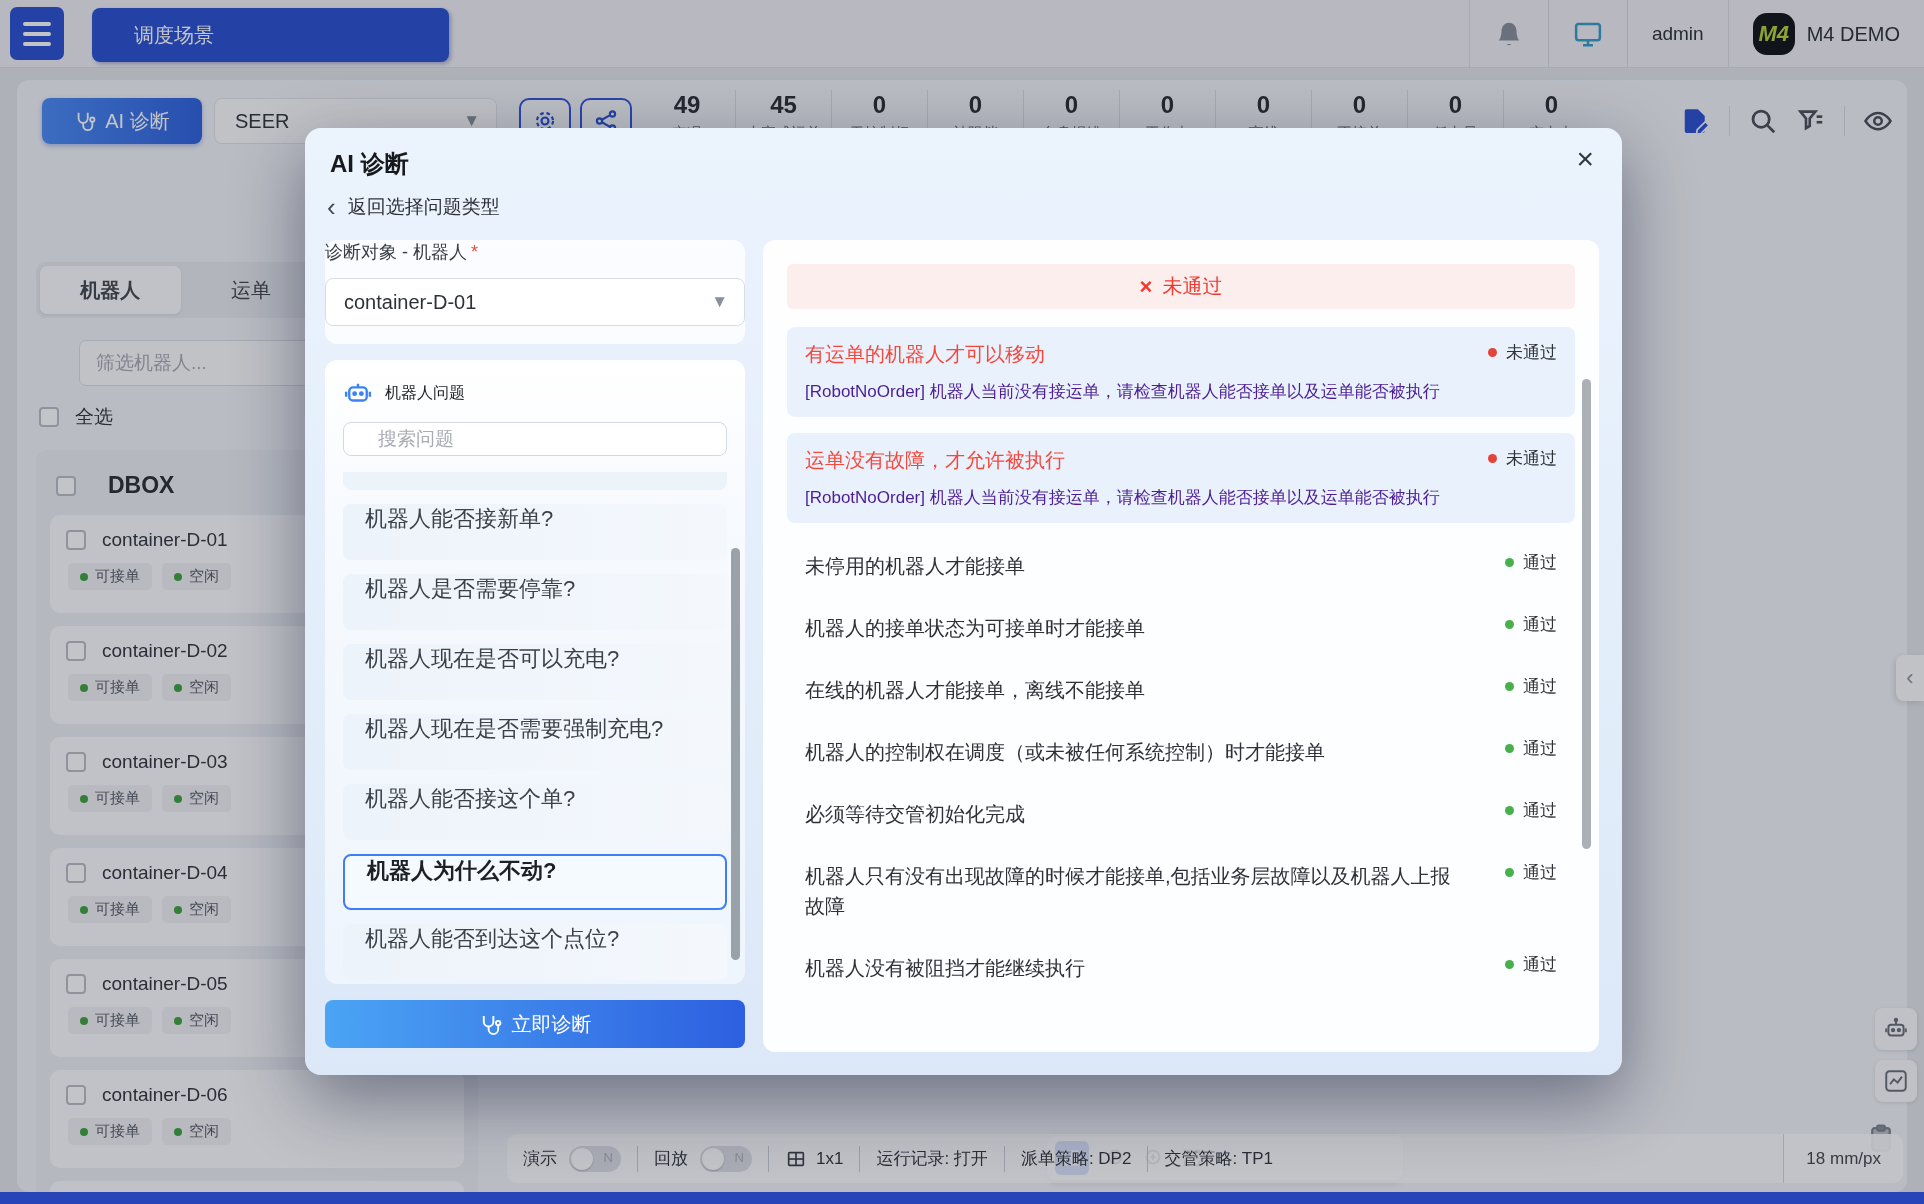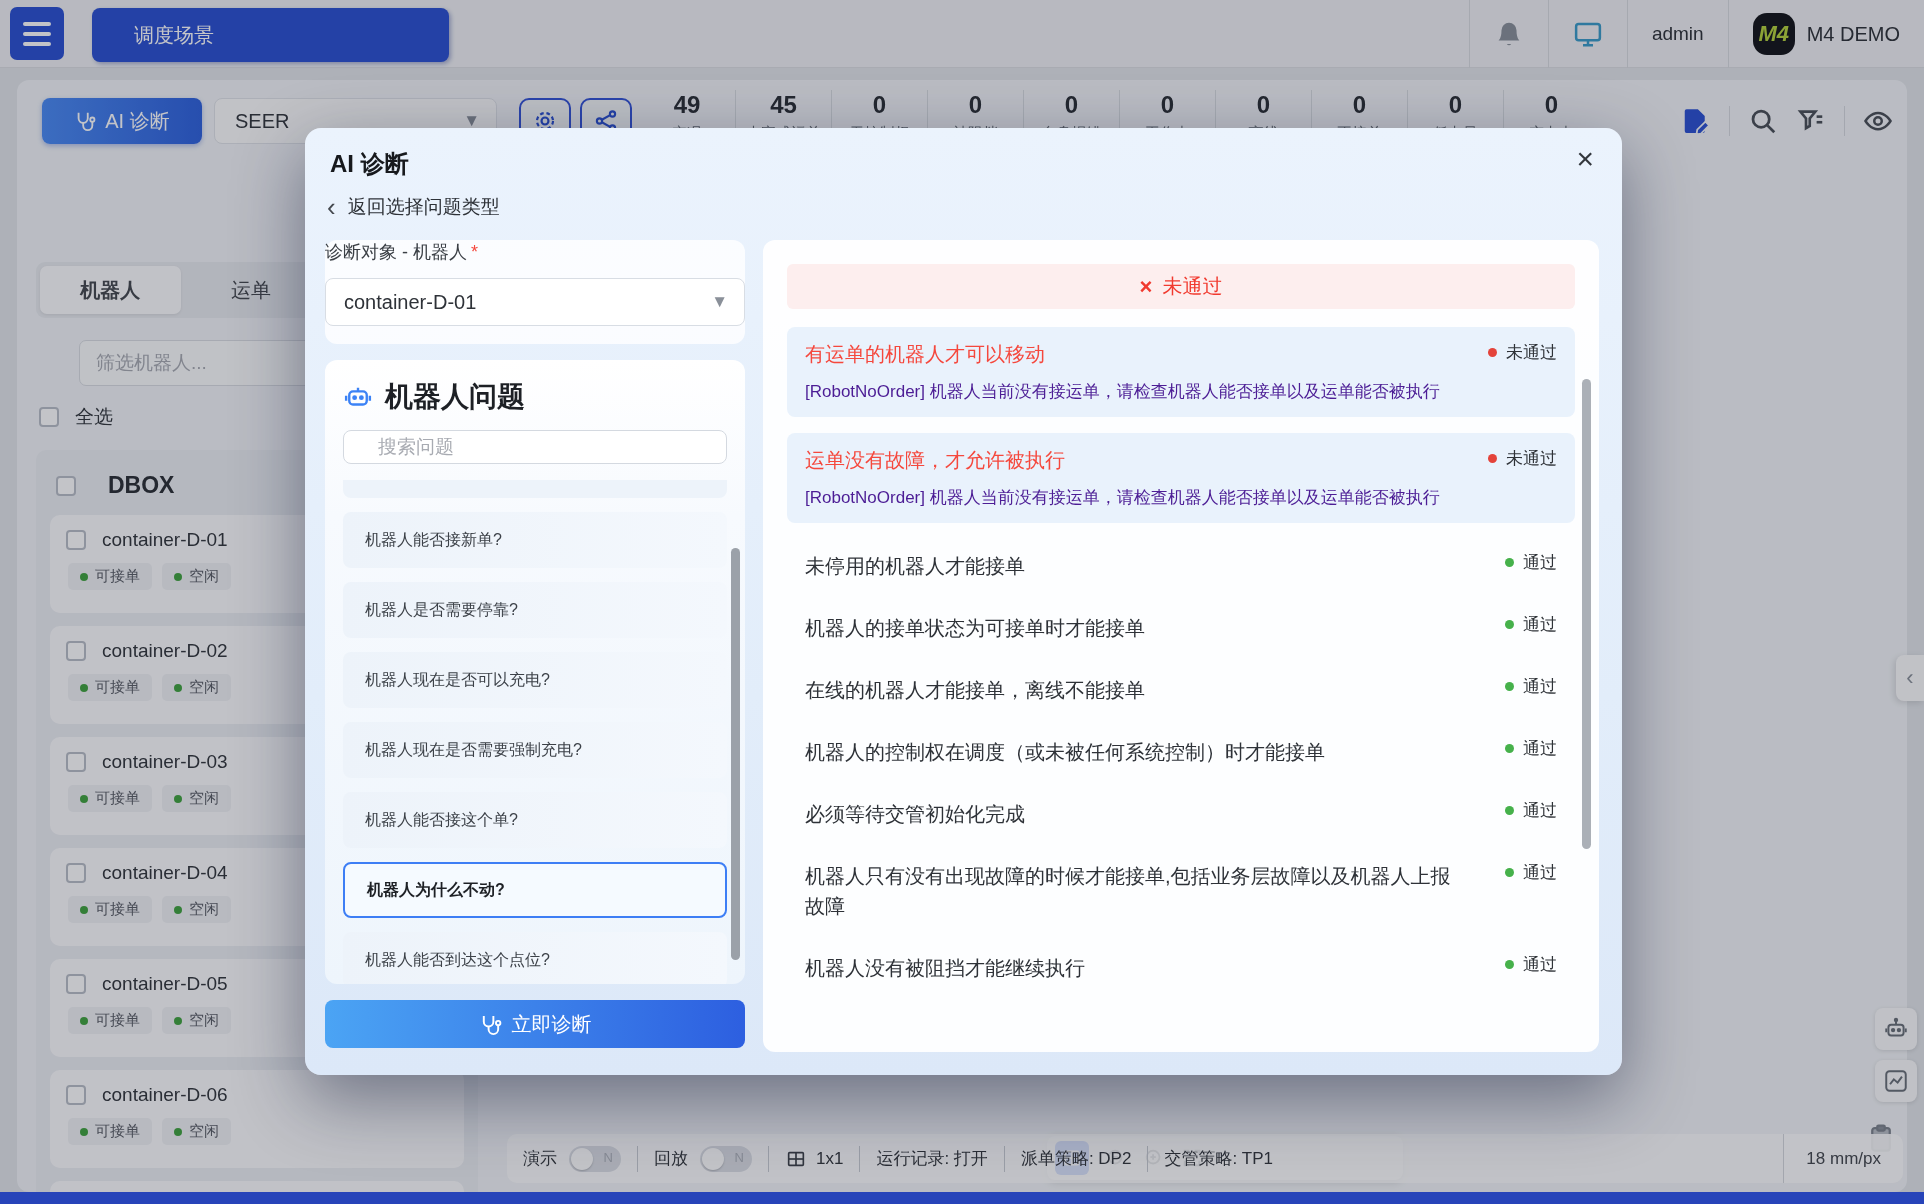--- a/index.html
+++ b/index.html
@@ -89,25 +89,25 @@
 
   .left-col { position:absolute; left:20px; top:112px; width:420px; }
   .panel1 { background:rgba(255,255,255,.8); border-radius:12px; height:104px; }
   .panel1 .plabel { font-size:18px; color:#3a3f45; }
   .panel1 .star { color:#f5483d; margin-left:4px; }
   .pselect { margin-top:14px; height:48px; background:#fff; border:1px solid #d8dde4; border-radius:8px; display:flex; align-items:center; padding:0 16px 0 18px; font-size:20px; color:#2e3238; cursor:pointer; }
   .pselect .caret { margin-left:auto; color:#8a9099; font-size:17px; }
 
   .panel2 { position:relative; margin-top:16px; height:624px; border-radius:12px; background:linear-gradient(180deg,#ffffff 0%,#f7fafe 25%,#eef5fc 100%); overflow:hidden; }
   .q-head { display:flex; align-items:center; gap:12px; padding:18px 18px 0 18px; }
-  .q-head .ttl { font-size:28px; font-weight:bold; color:#1d2025; }
+  .q-head .ttl { font-size:16px; font-weight:normal; color:#1d2025; }
   .q-search { margin:14px 18px 0 18px; height:34px; border:1px solid #d4d9e0; border-radius:8px; background:#fff; display:flex; align-items:center; padding-left:34px; font-size:19px; color:#a8abb2; }
   .q-list { padding:16px 18px 0 18px; }
   .q-sliver { height:18px; border-radius:0 0 8px 8px; background:#edf3fa; margin-bottom:14px; }
-  .q-item { height:56px; border-radius:8px; background:linear-gradient(90deg,#edf3fa,#f4f8fd); margin-bottom:14px; display:flex; align-items:center; padding-left:22px; font-size:16px; color:#3c4148; cursor:pointer; }
+  .q-item { height:56px; border-radius:8px; background:linear-gradient(90deg,#edf3fa,#f4f8fd); margin-bottom:14px; display:flex; align-items:flex-start; padding-left:22px; font-size:22px; color:#3c4148; cursor:pointer; }
   .q-item.selected { background:#f5faff; border:2px solid #3d7ef5; font-weight:bold; color:#1d2025; }
   .q-scroll { position:absolute; right:5px; top:188px; width:9px; height:412px; border-radius:5px; background:#9ba1a9; }
   .diag-btn { margin-top:16px; height:48px; border-radius:8px; background:linear-gradient(90deg,#4ba4f4,#2d5fe0); color:#fff; font-size:20px; display:flex; align-items:center; justify-content:center; gap:10px; cursor:pointer; }
 
   .right-col { position:absolute; left:458px; top:112px; width:836px; height:812px; background:rgba(255,255,255,.92); border-radius:12px; padding:24px; overflow:hidden; }
   .fail-banner { height:45px; border-radius:6px; background:#fdeeee; display:flex; align-items:center; justify-content:center; gap:10px; color:#f13a2f; font-size:20px; }
   .fail-banner .x { font-size:22px; font-weight:bold; }
   .results { margin-top:18px; position:relative; }
   .res-card { background:#e9f2fc; border-radius:8px; padding:14px 18px; margin-bottom:16px; }
   .res-row { display:flex; align-items:flex-start; justify-content:space-between; }

